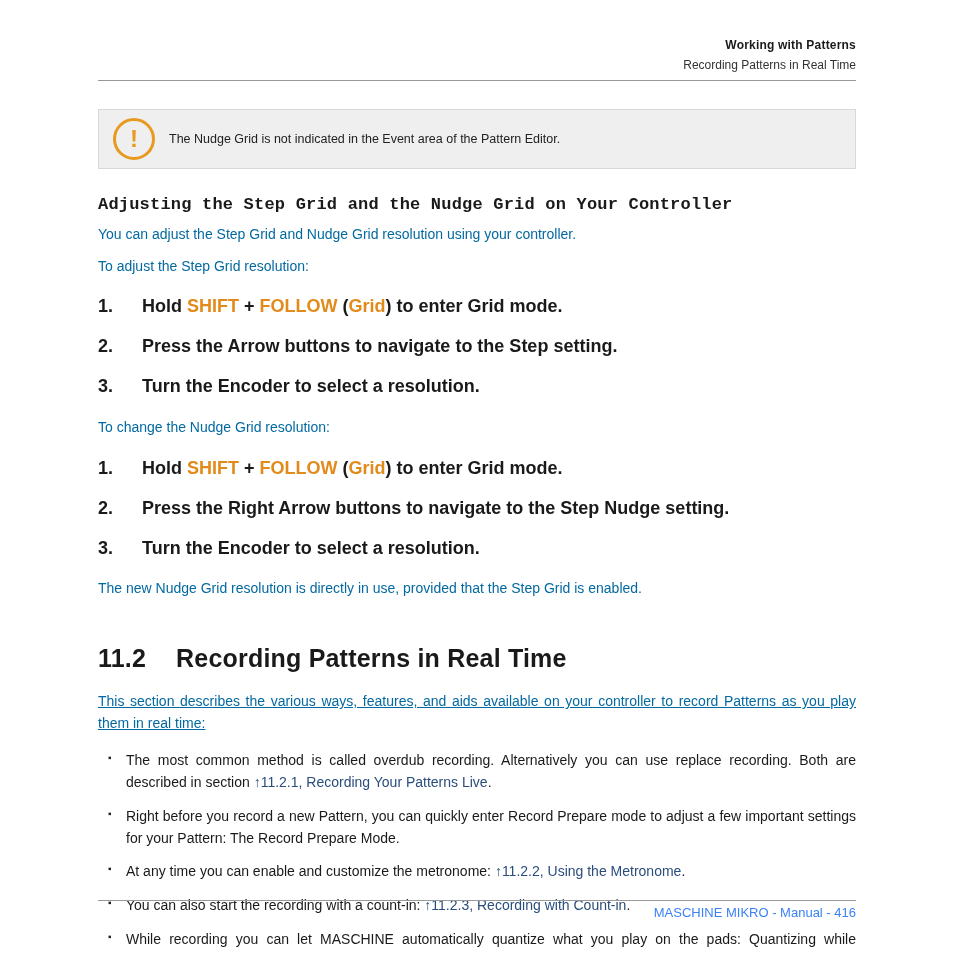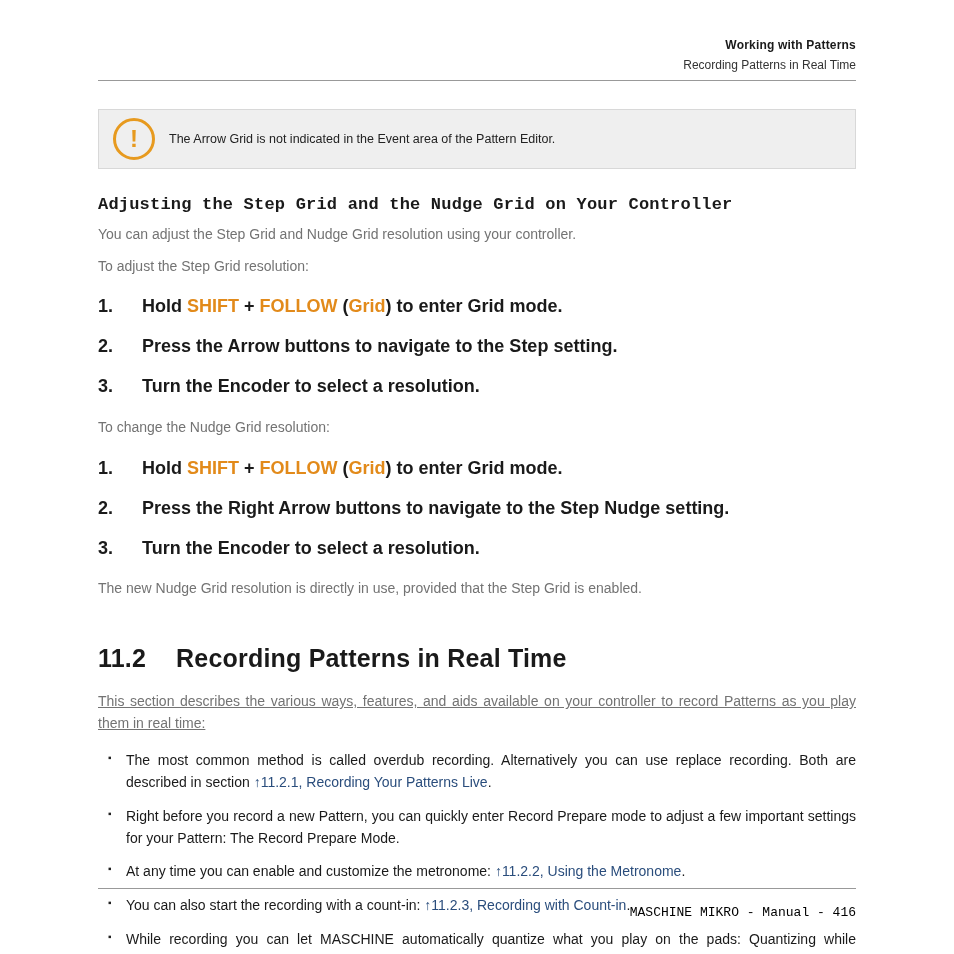--- a/index.html
+++ b/index.html
@@ -55,21 +55,21 @@
     font-stretch:condensed;
     font-weight:700;
     font-size:17px;
     margin:26px 0 10px 0;
     letter-spacing:0.2px;
   }
   p.body{
     font-size:14px;
     line-height:1.55;
     margin:10px 0;
-    color:#737373;
+    color:#0369a1;
   }
   p.body.justify{text-align:justify;text-decoration:underline;}
   ol.steps{
     list-style:none;
     padding:0;margin:4px 0;
     counter-reset:step;
   }
   ol.steps li{
     counter-increment:step;
     font-size:18px;
@@ -108,41 +108,40 @@
     content:"▪";
     position:absolute;left:10px;top:6px;
     font-size:10px;color:#222;
   }
   .xref{color:#2a4d7c;}
   .footer{
     position:absolute;
     left:98px;right:98px;bottom:34px;
     border-top:1px solid #999;
     text-align:right;
-    padding-top:16px;
+    padding-top:4px;
     font-size:13px;
-    color:#000000;
-    font-family:Liberation Mono, monospace;
+    color:#3b82f6;
   }
 </style>
 </head>
 <body>
 
 <div class="page">
 
   <div class="header">
     <div class="header-title">Working with Patterns</div>
     <div class="header-sub">Recording Patterns in Real Time</div>
   </div>
 
   <div class="callout">
     <div class="callout-icon-wrap">
       <span class="callout-icon-glyph">!</span>
     </div>
-    <div class="callout-text">The Arrow Grid is not indicated in the Event area of the Pattern Editor.</div>
+    <div class="callout-text">The Nudge Grid is not indicated in the Event area of the Pattern Editor.</div>
   </div>
 
   <h3 class="subheading">Adjusting the Step Grid and the Nudge Grid on Your Controller</h3>
 
   <p class="body">You can adjust the Step Grid and Nudge Grid resolution using your controller.</p>
   <p class="body">To adjust the Step Grid resolution:</p>
 
   <ol class="steps">
     <li>
       <span>Hold </span><span class="kw">SHIFT</span><span> + </span><span class="kw">FOLLOW</span><span> (</span><span class="kw">Grid</span><span>) to enter Grid mode.</span>

